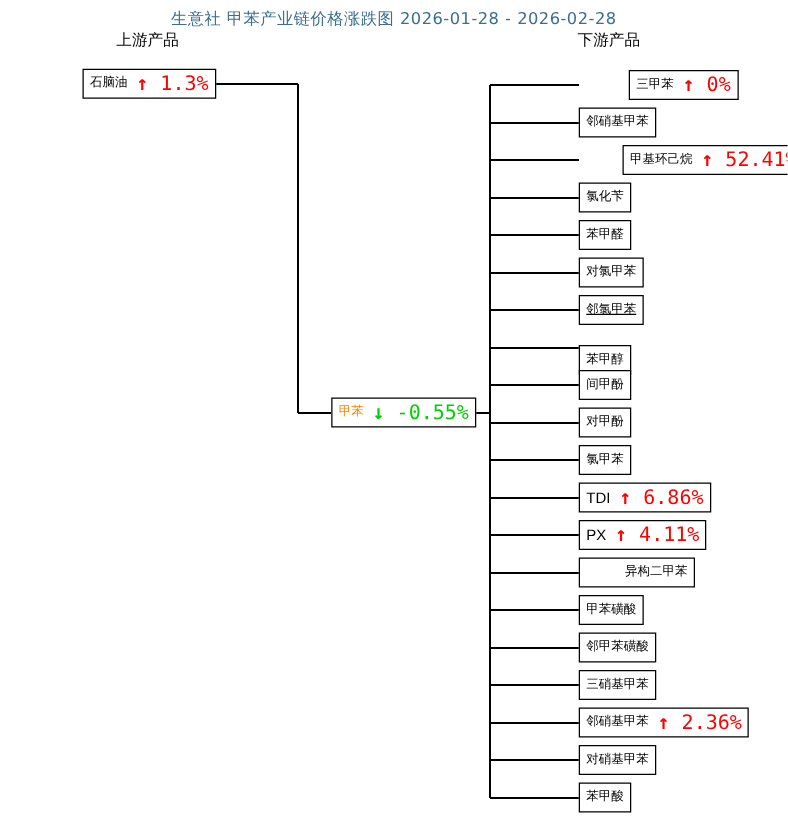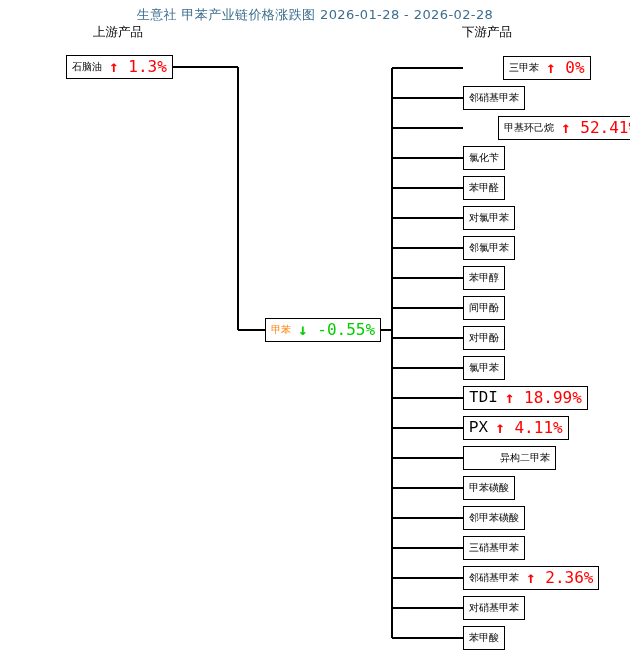--- a/index.html
+++ b/index.html
@@ -60,22 +60,22 @@
     padding: 0 5px;
     white-space: nowrap;
     line-height: 1;
   }
   .node .nm {
     font-size: 10px;
     color: #000000;
     font-family: "DejaVu Sans", "Liberation Sans", sans-serif;
   }
   .node .nm.latin {
-    font-family: Liberation Mono, monospace;
-    font-size: 16px;
+    font-family: Liberation Sans, sans-serif;
+    font-size: 12px;
   }
   .node .chg {
     margin-left: 7px;
     font-size: 16px;
     font-family: "DejaVu Sans Mono", "Liberation Mono", monospace;
     white-space: nowrap;
   }
   .node .chg.up   { color: #ff0000; }
   .node .chg.down { color: #00d000; }
   .node .chg .arr { font-weight: bold; }
@@ -146,38 +146,38 @@
       </div>
       <div class="node" id="node-down-3" style="left: 463px; top: 146px;">
         <span class="nm">氯化苄</span>
       </div>
       <div class="node" id="node-down-4" style="left: 463px; top: 176px;">
         <span class="nm">苯甲醛</span>
       </div>
       <div class="node" id="node-down-5" style="left: 463px; top: 206px;">
         <span class="nm">对氯甲苯</span>
       </div>
-      <div class="node" id="node-down-6" style="left: 463px; top: 236px;">
+      <div class="node" id="node-down-6" style="left: 463px; top: 236px; text-decoration: underline;">
         <span class="nm">邻氯甲苯</span>
       </div>
-      <div class="node" id="node-down-7" style="left: 463px; top: 266px; text-align: right;">
+      <div class="node" id="node-down-7" style="left: 463px; top: 276px; text-align: right;">
         <span class="nm">苯甲醇</span>
       </div>
       <div class="node" id="node-down-8" style="left: 463px; top: 296px;">
         <span class="nm">间甲酚</span>
       </div>
       <div class="node" id="node-down-9" style="left: 463px; top: 326px;">
         <span class="nm">对甲酚</span>
       </div>
       <div class="node" id="node-down-10" style="left: 463px; top: 356px;">
         <span class="nm">氯甲苯</span>
       </div>
       <div class="node" id="node-down-11" style="left: 463px; top: 386px;">
         <span class="nm latin">TDI</span>
-        <span class="chg up soft"><span class="arr">↑</span><span> 18.99%</span></span>
+        <span class="chg up soft"><span class="arr">↑</span><span> 6.86%</span></span>
       </div>
       <div class="node" id="node-down-12" style="left: 463px; top: 416px;">
         <span class="nm latin">PX</span>
         <span class="chg up soft"><span class="arr">↑</span><span> 4.11%</span></span>
       </div>
       <div class="node" id="node-down-13" style="left: 463px; top: 446px; padding-left: 36px;">
         <span class="nm">异构二甲苯</span>
       </div>
       <div class="node" id="node-down-14" style="left: 463px; top: 476px;">
         <span class="nm">甲苯磺酸</span>

